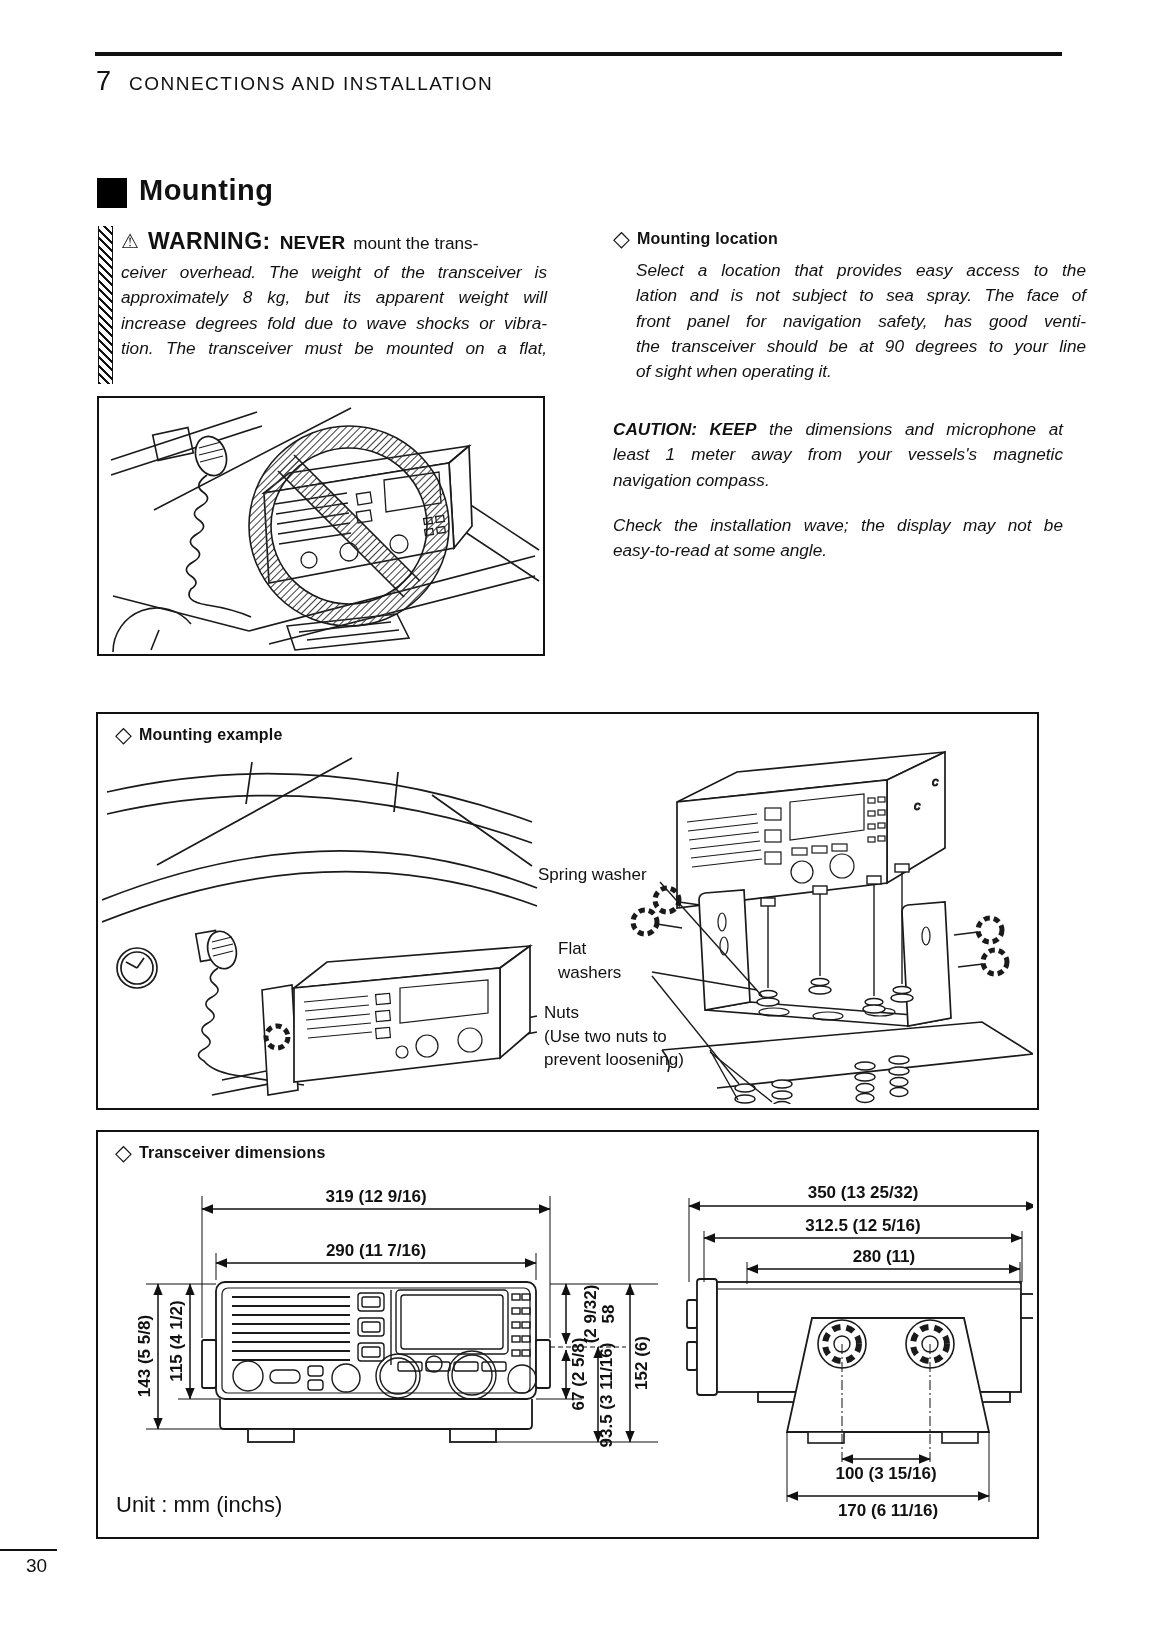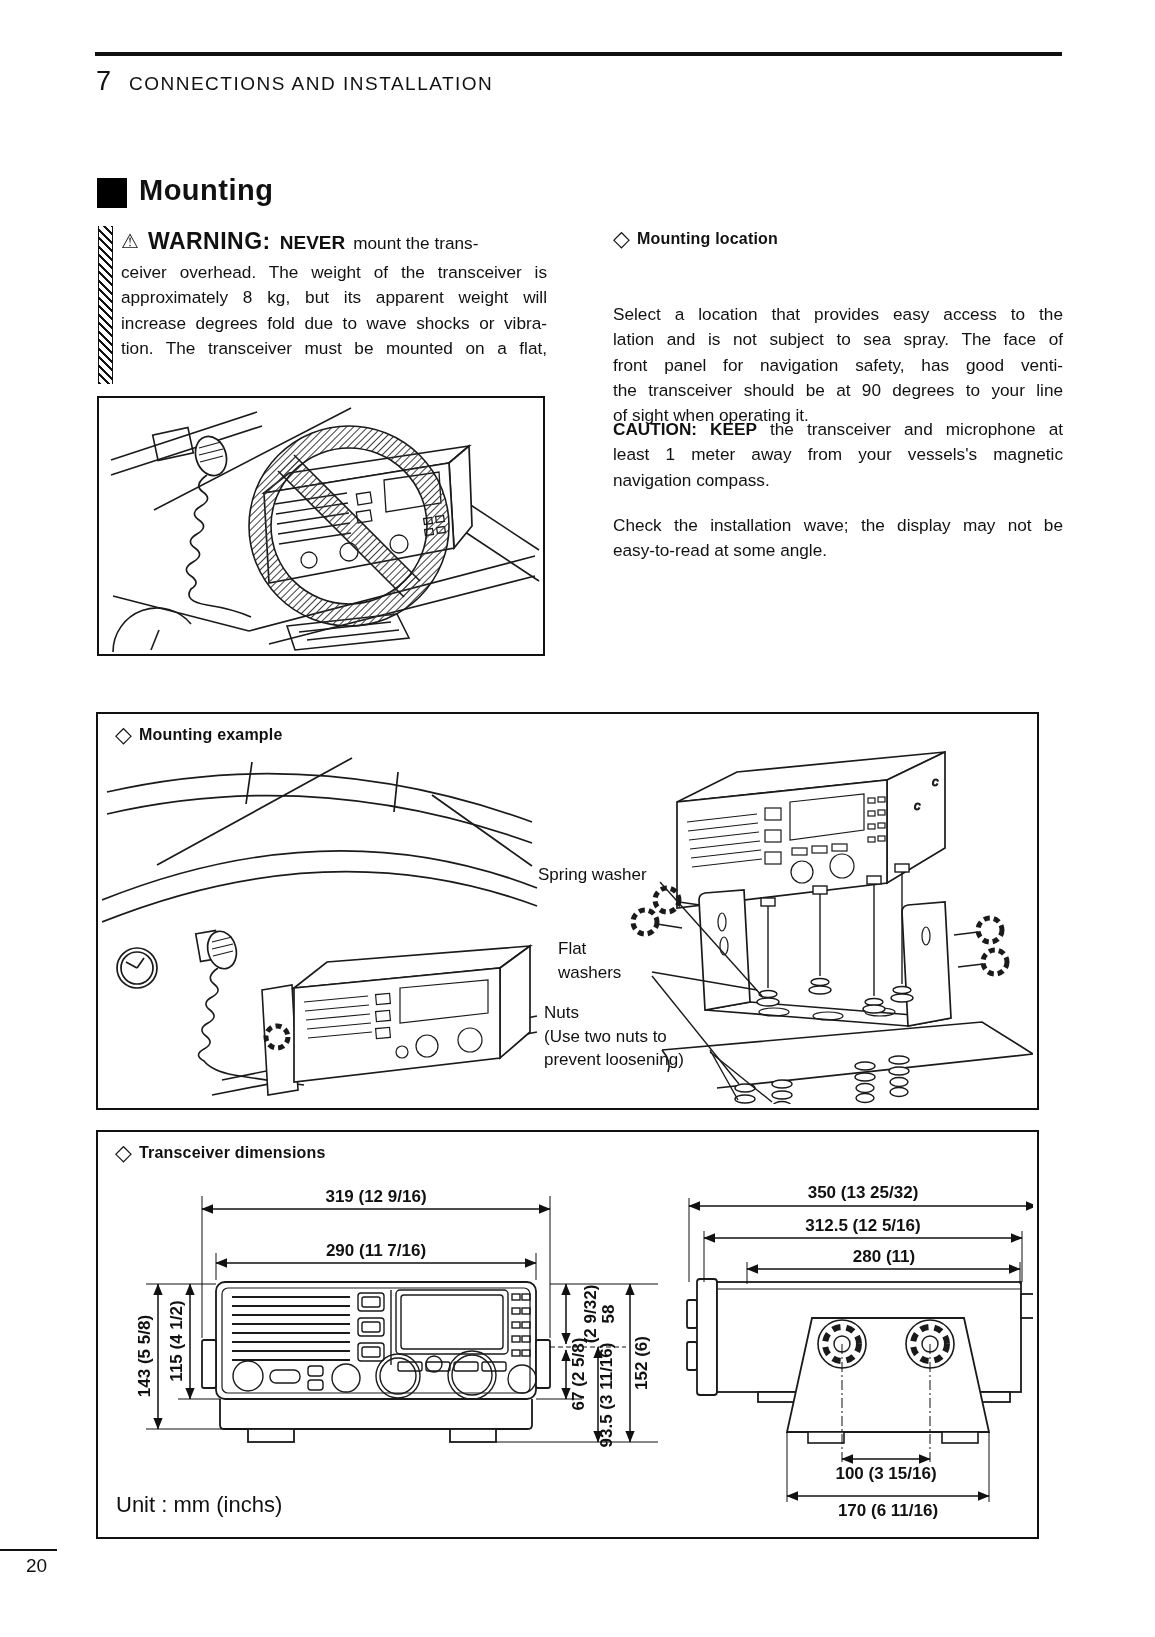--- a/index.html
+++ b/index.html
@@ -11,21 +11,21 @@
   }
   .abs { position:absolute; }
   .rule { background:#111; }
   .chapter-num { font-size:27px; letter-spacing:1px; }
   .chapter-title { font-size:19px; letter-spacing:1.5px; }
   .sq { background:#000; }
   .h1 { font-size:29px; font-weight:bold; letter-spacing:0.5px; }
   .dia { font-size:22px; font-weight:normal; line-height:1; }
   .h2 { font-size:16px; font-weight:bold; letter-spacing:0.2px; }
   .h2row { display:flex; align-items:center; gap:7px; }
-  .col { font-size:17.2px; line-height:25.3px; }
+  .col { font-size:17.2px; line-height:25.3px;font-style:italic; }
   .ln { display:block; text-align:justify; text-align-last:justify; white-space:normal; }
   .ln.last { text-align-last:left; }
   .b { font-weight:bold; }
   .warn-line1 { display:flex; align-items:baseline; white-space:nowrap; }
   .warn-word { font-size:23px; font-weight:bold; letter-spacing:0.5px; }
   .warn-never { font-size:19px; font-weight:bold; margin-left:9px; }
   .warn-rest { font-size:17.2px; margin-left:8px; }
   .warn-tri { font-size:20px; margin-right:9px; position:relative; top:-1px; }
   .hatchbar {
     background:repeating-linear-gradient(45deg,#111 0 2px,#fff 2px 6px);
@@ -62,30 +62,30 @@
     <span class="ln">ceiver overhead.  The weight of the transceiver is</span>
     <span class="ln">approximately 8 kg, but its apparent weight will</span>
     <span class="ln">increase degrees fold due to wave shocks or vibra-</span>
     <span class="ln">tion.  The transceiver must be mounted on a flat,</span>
   </div>
 
   <div class="abs h2row" style="left:613px;top:228px;">
     <span class="dia">◇</span>
     <span class="h2">Mounting location</span>
   </div>
-  <div class="abs col" style="left:613px;top:258px;width:450px;margin-top:44px;">
+  <div class="abs col" style="left:636px;top:258px;width:450px;">
     <span class="ln">Select a location that provides easy access to the</span>
     <span class="ln">lation and is not subject to sea spray.  The face of</span>
     <span class="ln">front panel for navigation safety, has good venti-</span>
     <span class="ln">the transceiver should be at 90 degrees to your line</span>
     <span class="ln last">of sight when operating it.</span>
   </div>
 
   <div class="abs col" style="left:613px;top:417px;width:450px;">
-    <span class="ln"><span class="b">CAUTION: KEEP</span> <span>the transceiver and microphone at</span></span>
+    <span class="ln"><span class="b">CAUTION: KEEP</span> <span>the dimensions and microphone at</span></span>
     <span class="ln">least 1 meter away from your vessels's magnetic</span>
     <span class="ln last">navigation compass.</span>
   </div>
 
   <div class="abs col" style="left:613px;top:513px;width:450px;">
     <span class="ln">Check the installation wave; the display may not be</span>
     <span class="ln last">easy-to-read at some angle.</span>
   </div>
 
   <div class="abs fbox" style="left:97px;top:396px;width:444px;height:256px;">
@@ -485,15 +485,15 @@
         <text x="765" y="66" text-anchor="middle" class="dimtxt">350 (13 25/32)</text>
         <text x="765" y="99" text-anchor="middle" class="dimtxt">312.5 (12 5/16)</text>
         <text x="786" y="130" text-anchor="middle" class="dimtxt">280 (11)</text>
         <text x="788" y="347" text-anchor="middle" class="dimtxt">100 (3 15/16)</text>
         <text x="790" y="384" text-anchor="middle" class="dimtxt">170 (6 11/16)</text>
       </g>
     </svg>
   </div>
 
   <div class="abs rule" style="left:0;top:1549px;width:57px;height:2px;"></div>
-  <div class="abs pageno" style="left:26px;top:1555px;">20</div>
+  <div class="abs pageno" style="left:26px;top:1555px;">30</div>
 
 </div>
 
 </body></html>

